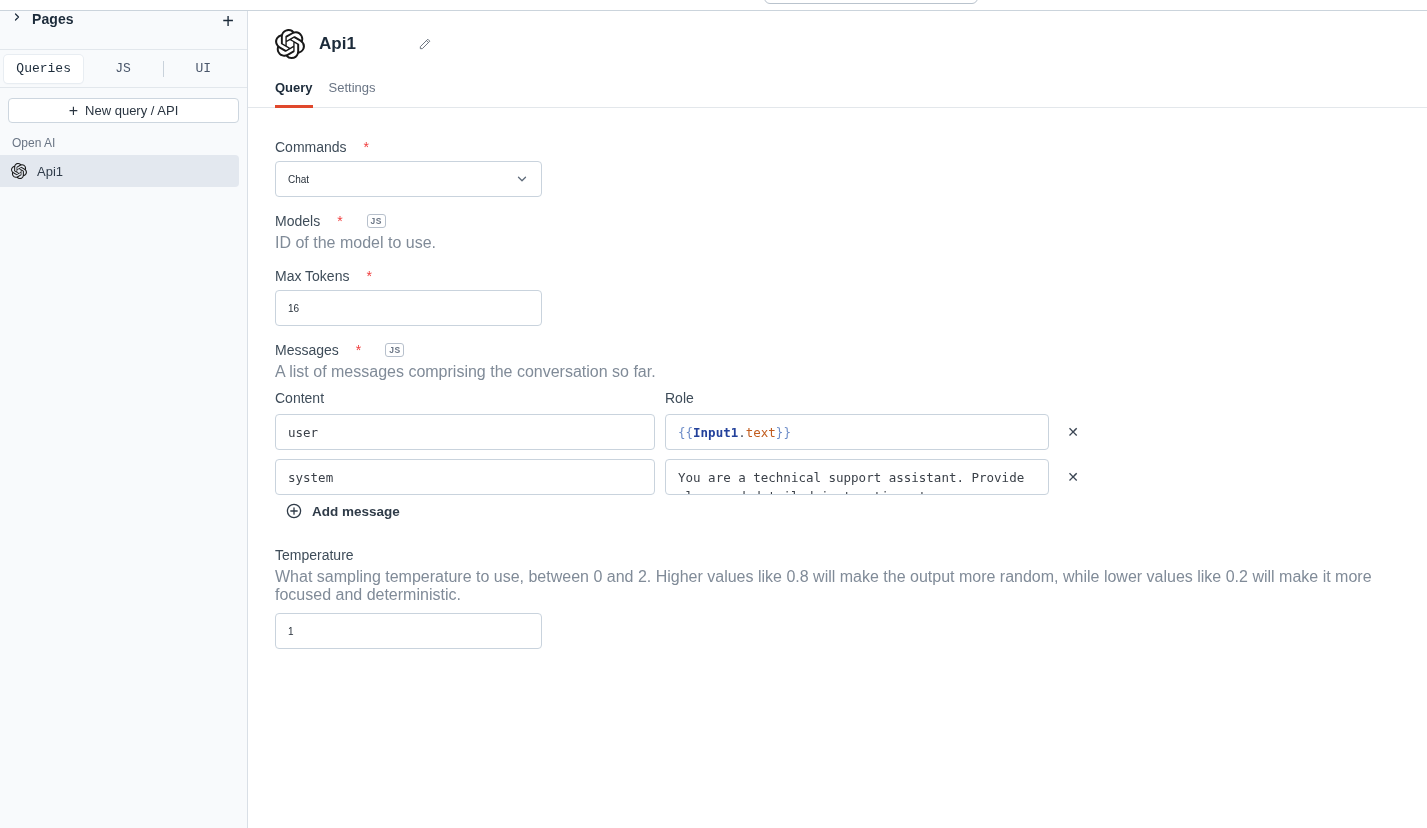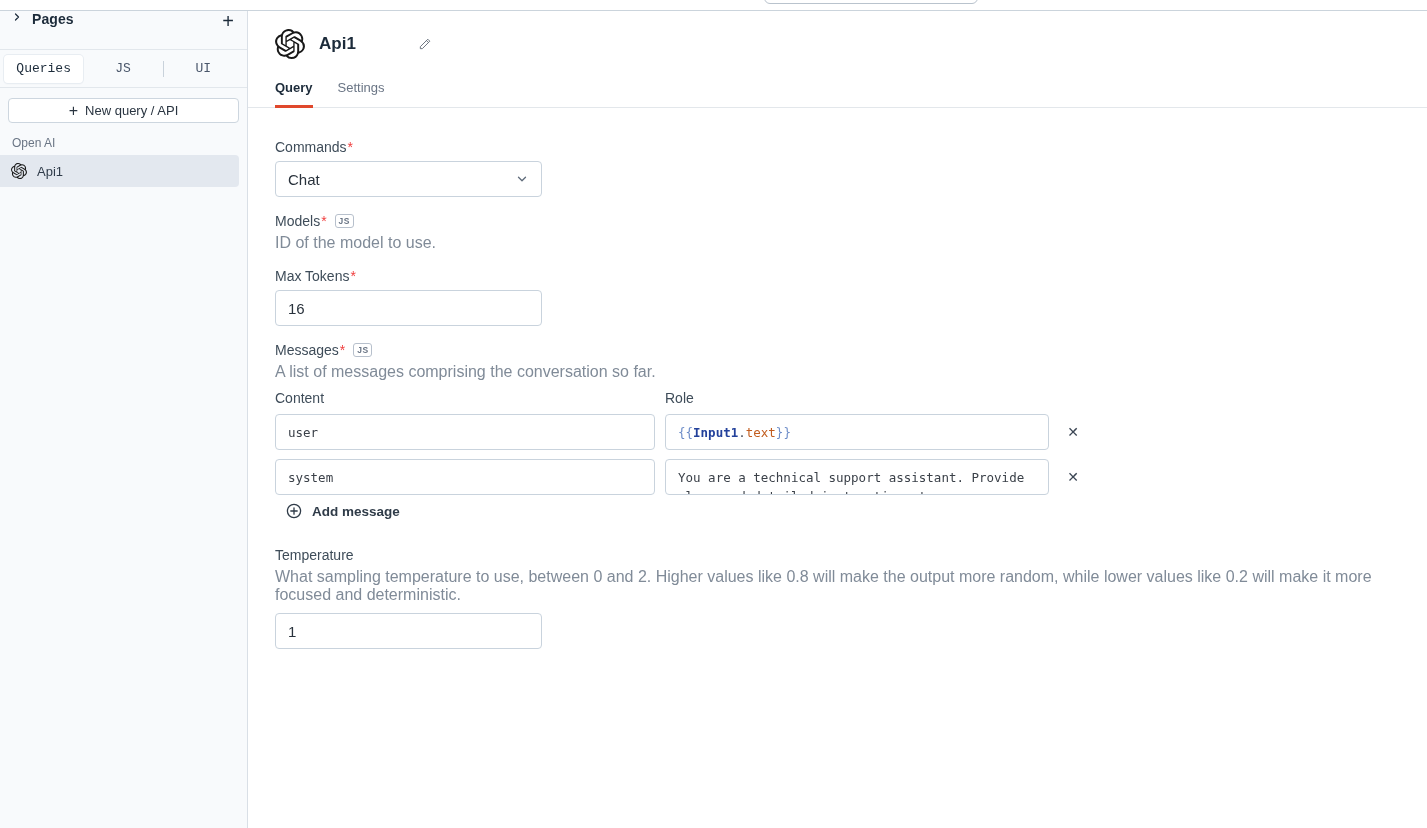--- a/index.html
+++ b/index.html
@@ -42,39 +42,39 @@
   .query-item .oi-small { width:16px; height:16px; display:flex; }
   .query-item-label { font-size:13px; color:#303C4A; }
 
   
   .main { flex:1; background:#fff; overflow:hidden; }
   .main-header { display:flex; align-items:center; padding:18px 0 0 27px; }
   .oi-big { width:30px; height:30px; display:flex; }
   .doc-title { font-size:17px; font-weight:600; color:#1C2B3A; margin-left:14px; }
   .pencil-btn { margin-left:62px; display:flex; cursor:pointer; }
 
-  .main-tabs { display:flex; gap:25px; padding-left:27px; margin-top:21px;
+  .main-tabs { display:flex; gap:16px; padding-left:27px; margin-top:21px;
     border-bottom:1px solid #E3E7EB; }
   .main-tab { font-size:13px; color:#6A7585; padding-bottom:10px; cursor:pointer; }
   .main-tab.active { color:#1C2B3A; font-weight:600; border-bottom:3px solid #E0482C;
     margin-bottom:-1px; }
 
   .form { padding:31px 0 0 27px; }
   .field { margin-bottom:16px; }
   .label-row { display:flex; align-items:center; font-size:14px; color:#3E4C59;
-    font-weight:500; margin-bottom:6px; }
+    font-weight:500; margin-bottom:6px;gap:16px; }
   .req { color:#F03D3D; margin-left:1px; }
   .js-badge { display:inline-flex; align-items:center; margin-left:8px; padding:2px 3px;
     border:1px solid #B7C0CC; border-radius:3px; font-size:8.5px; font-weight:700;
     color:#6A7585; letter-spacing:.4px; line-height:1; }
   .helper { font-size:16px; color:#808B98; margin:-1px 0 9px; }
 
   .select, .text-input { width:267px; height:36px; background:#fff; border:1px solid #C9D3DD;
     border-radius:4px; display:flex; align-items:center; justify-content:space-between;
-    padding:0 12px; font-size:15px; color:#29323C; cursor:pointer; }
+    padding:0 12px; font-size:10px; color:#29323C; cursor:pointer; }
   .select-chevron { display:flex; width:14px; }
 
   .mono { font-family:"DejaVu Sans Mono", monospace; font-size:12.5px; color:#3B4149; }
 
   .msg-grid { display:grid; grid-template-columns:380px 384px 28px; column-gap:10px;
     row-gap:9px; align-items:center; margin-top:2px; }
   .col-head { font-size:14px; color:#3E4C59; margin-bottom:-1px; }
   .msg-input { width:100%; height:36px; background:#fff; border:1px solid #C9D3DD;
     border-radius:4px; padding:8px 12px; line-height:19px; overflow:hidden; cursor:text; }
   .close-btn { font-size:14px; color:#3B4654; text-align:center; cursor:pointer;

